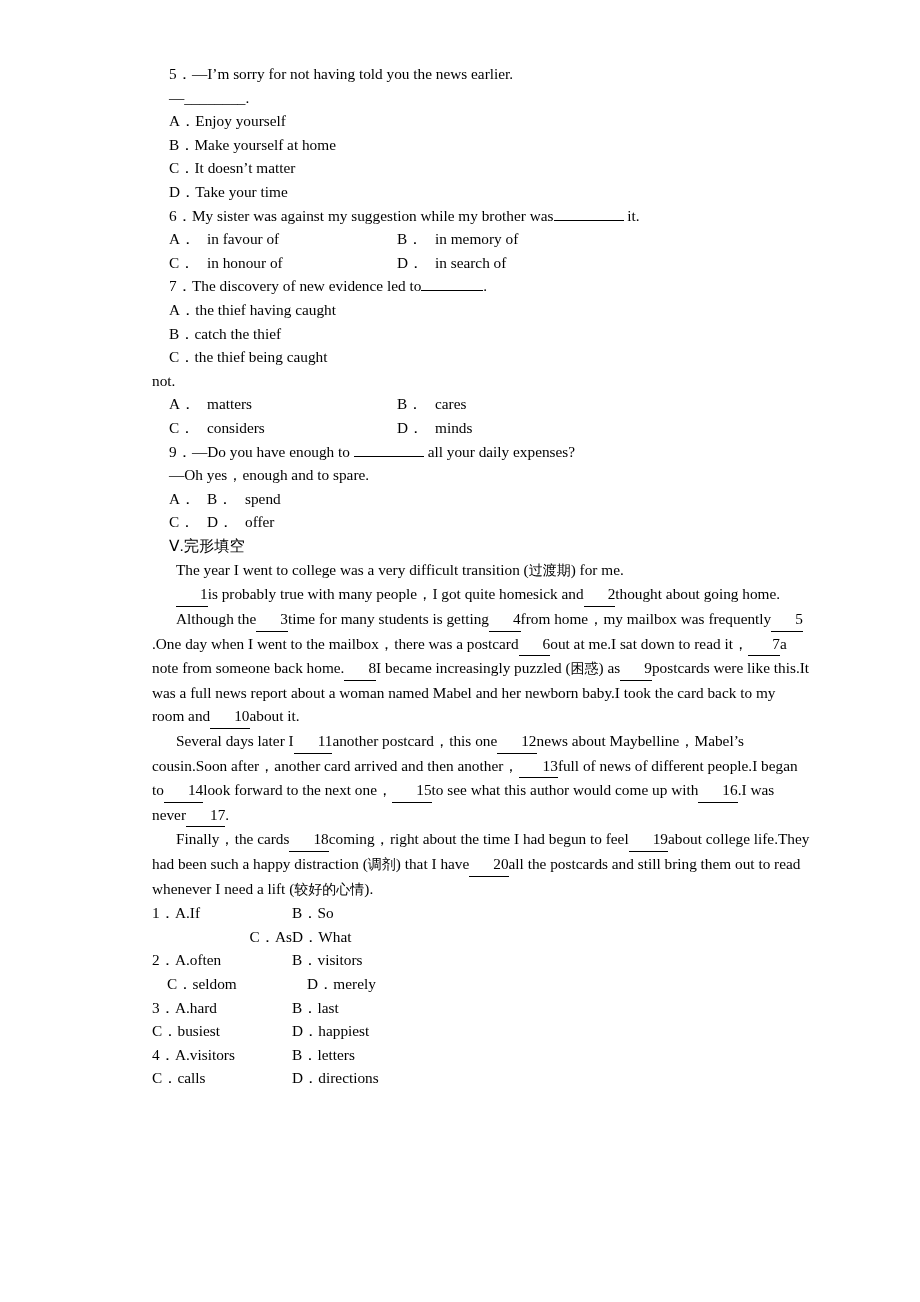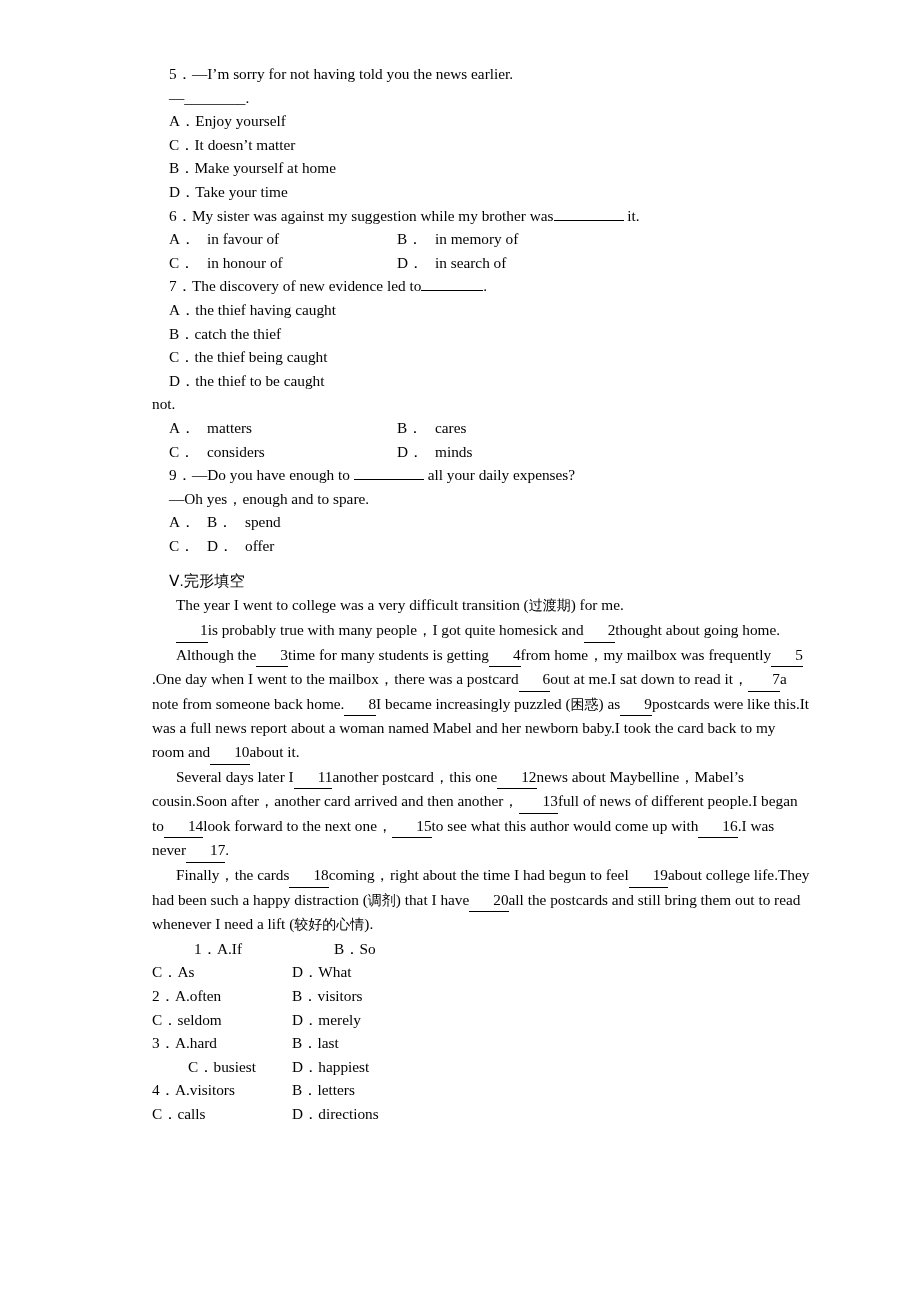--- a/index.html
+++ b/index.html
@@ -48,57 +48,55 @@
   .opt-row .c2 { width:190px; }
   .opt-row .c3 { width:38px; }
   .opt-row .c4 { }
   .opt-single { font-size:15.3px; line-height:23.6px; padding-left:17px; }
   .section-title {
     font-family:"Liberation Sans", sans-serif;
     font-size:15.3px;
     line-height:24px;
     padding-left:17px;
     font-weight:normal;
-    margin-top:12px;
   }
   .cn { font-family:"DejaVu Sans", sans-serif; font-size:14px; }
   .body-para { text-indent:24px; }
   .opts-wide .c2 { width:118px; }
 </style>
 </head>
 <body>
 
 <div class="page">
 
   <div class="line indent">5．—I’m sorry for not having told you the news earlier.</div>
   <div class="line indent">—________.</div>
   <div class="opt-single">A．Enjoy yourself</div>
+  <div class="opt-single">B．Make yourself at home</div>
   <div class="opt-single">C．It doesn’t matter</div>
-  <div class="opt-single">B．Make yourself at home</div>
   <div class="opt-single">D．Take your time</div>
 
   <div class="line indent"><span>6．My sister was against my suggestion while my brother was</span><span class="blank b70"></span> <span>it.</span></div>
   <div class="opt-row indent">
     <div class="c1">A．</div>
     <div class="c2">in favour of</div>
     <div class="c3">B．</div>
     <div class="c4">in memory of</div>
   </div>
   <div class="opt-row indent">
     <div class="c1">C．</div>
     <div class="c2">in honour of</div>
     <div class="c3">D．</div>
     <div class="c4">in search of</div>
   </div>
 
   <div class="line indent"><span>7．The discovery of new evidence led to</span><span class="blank b62"></span><span>.</span></div>
   <div class="opt-single">A．the thief having caught</div>
   <div class="opt-single">B．catch the thief</div>
   <div class="opt-single">C．the thief being caught</div>
-  <div class="opt-single">D．the thief to be caught</div>
 
   <div class="line">not.</div>
   <div class="opt-row indent">
     <div class="c1">A．</div>
     <div class="c2">matters</div>
     <div class="c3">B．</div>
     <div class="c4">cares</div>
   </div>
   <div class="opt-row indent">
     <div class="c1">C．</div>
@@ -125,41 +123,41 @@
   <div id="cloze-body">
       <div class="para body-para"><span>The year I went to college was a very difficult transition (</span><span class="cn">过渡期</span><span>) for me.</span></div>
       <div class="para body-para"><span class="numbl n-sm">1</span><span>is probably true with many people，I got quite homesick and</span><span class="numbl n-sm">2</span><span>thought about going home.</span></div>
       <div class="para body-para"><span>Although the</span><span class="numbl n-sm">3</span><span>time for many students is getting</span><span class="numbl n-sm">4</span><span>from home，my mailbox was frequently</span><span class="numbl n-sm">5</span><span>.One day when I went to the mailbox，there was a postcard</span><span class="numbl n-sm">6</span><span>out at me.I sat down to read it，</span><span class="numbl n-sm">7</span><span>a note from someone back home.</span><span class="numbl n-sm">8</span><span>I became increasingly puzzled (</span><span class="cn">困惑</span><span>) as</span><span class="numbl n-sm">9</span><span>postcards were like this.It was a full news report about a woman named Mabel and her newborn baby.I took the card back to my room and</span><span class="numbl n-md">10</span><span>about it.</span></div>
       <div class="para body-para"><span>Several days later I</span><span class="numbl n-md">11</span><span>another postcard，this one</span><span class="numbl n-md">12</span><span>news about Maybelline，Mabel’s cousin.Soon after，another card arrived and then another，</span><span class="numbl n-md">13</span><span>full of news of different people.I began to</span><span class="numbl n-md">14</span><span>look forward to the next one，</span><span class="numbl n-md">15</span><span>to see what this author would come up with</span><span class="numbl n-md">16</span><span>.I was never</span><span class="numbl n-md">17</span><span>.</span></div>
       <div class="para body-para"><span>Finally，the cards</span><span class="numbl n-md">18</span><span>coming，right about the time I had begun to feel</span><span class="numbl n-md">19</span><span>about college life.They had been such a happy distraction (</span><span class="cn">调剂</span><span>) that I have</span><span class="numbl n-md">20</span><span>all the postcards and still bring them out to read whenever I need a lift (</span><span class="cn">较好的心情</span><span>).</span></div>
     </div>
 
   <div id="cloze-answers">
       <div class="opt-row opts-wide">
-        <div class="c2" style="width: 140px; margin-left: 42px;">1．A.If</div>
+        <div class="c2" style="width: 140px;">1．A.If</div>
         <div class="c4">B．So</div>
       </div>
       <div class="opt-row opts-wide">
-        <div class="c2" style="width: 140px;">C．As</div>
+        <div class="c2" style="width: 140px; text-align: right;">C．As</div>
         <div class="c4">D．What</div>
       </div>
       <div class="opt-row opts-wide">
         <div class="c2" style="width: 140px;">2．A.often</div>
         <div class="c4">B．visitors</div>
       </div>
       <div class="opt-row opts-wide">
-        <div class="c2" style="width: 140px;">C．seldom</div>
+        <div class="c2" style="width: 140px; margin-left: 15px;">C．seldom</div>
         <div class="c4">D．merely</div>
       </div>
       <div class="opt-row opts-wide">
         <div class="c2" style="width: 140px;">3．A.hard</div>
         <div class="c4">B．last</div>
       </div>
       <div class="opt-row opts-wide">
-        <div class="c2" style="width: 140px; text-align: center;">C．busiest</div>
+        <div class="c2" style="width: 140px;">C．busiest</div>
         <div class="c4">D．happiest</div>
       </div>
       <div class="opt-row opts-wide">
         <div class="c2" style="width: 140px;">4．A.visitors</div>
         <div class="c4">B．letters</div>
       </div>
       <div class="opt-row opts-wide">
         <div class="c2" style="width: 140px;">C．calls</div>
         <div class="c4">D．directions</div>
       </div>

